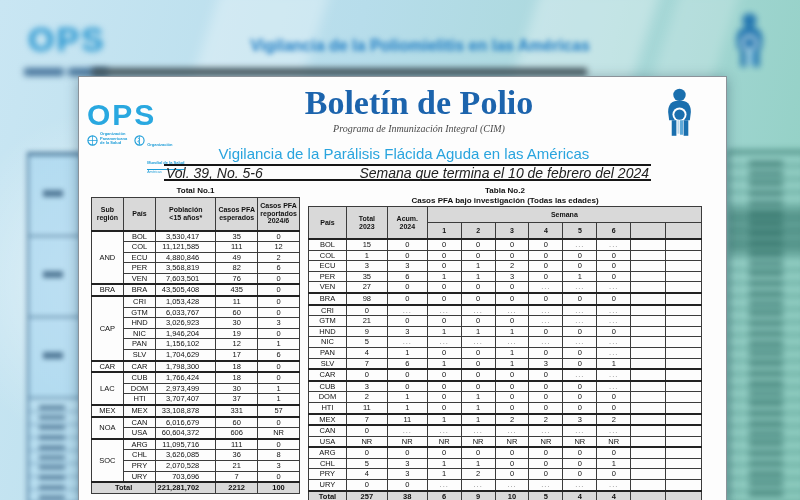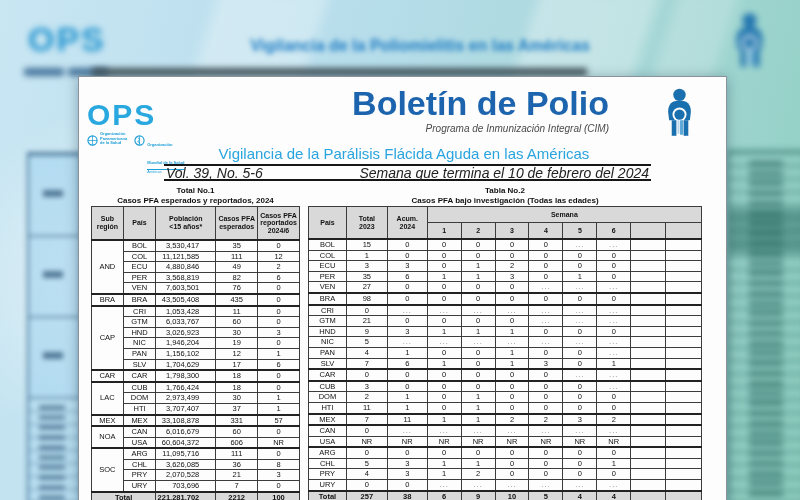--- a/index.html
+++ b/index.html
@@ -40,21 +40,21 @@
   
   .page{position:absolute;left:78px;top:76px;width:647px;height:424px;background:#fdfdfd;
         border:1px solid #8b9299;box-shadow:0 2px 12px rgba(30,60,80,.4);overflow:hidden;}
   .ops-logo{position:absolute;left:8px;top:11px;width:130px;margin-top:12px;}
   .ops-text{font-size:30px;font-weight:800;color:#29a8e0;letter-spacing:2px;line-height:30px;}
   .ops-orgs{display:flex;gap:7px;margin-top:2px;}
   .org{display:flex;gap:2px;align-items:flex-start;}
   .org svg{flex:0 0 auto;}
   .org-txt{font-size:4px;line-height:4.6px;color:#1a9cd8;font-weight:bold;white-space:pre-line;}
   .org-reg{font-size:3.5px;color:#1a9cd8;border-top:.5px solid #1a9cd8;margin-top:1px;}
-  .main-title{position:absolute;left:150px;top:8px;width:380px;text-align:right;}
+  .main-title{position:absolute;left:150px;top:8px;width:380px;text-align:center;font-family:Liberation Serif, serif;}
   .main-title h1{margin:0;font-size:34px;line-height:36px;font-weight:bold;color:#1c64ad;}
   .subtitle{font-size:10px;font-style:italic;color:#4a4a4a;margin-top:2px;}
   .child-icon{position:absolute;left:586px;top:11px;width:29px;height:50px;}
   .surv-title{position:absolute;left:45px;top:68px;width:560px;text-align:center;
               font-size:15px;font-weight:normal;color:#29a4de;}
   .rule-wrap{position:absolute;left:85px;top:87px;width:487px;}
   .rule{height:2px;background:#161616;}
   .vol-row{display:flex;justify-content:space-between;font-size:14px;font-style:italic;
            color:#222;padding:1px 2px;height:11px;align-items:center;}
   
@@ -168,21 +168,20 @@
         <span>Vol. 39, No. 5-6</span>
         <span>Semana que termina el 10 de febrero del 2024</span>
       </div>
       <div class="rule"></div>
     </div>
 
     <div class="tables">
 
       <div class="twrap t1">
         <div class="tbl-title">Total No.1</div>
-        <div class="tbl-title">Casos PFA esperados y reportados, 2024</div>
         <table>
           <colgroup>
               <col style="width:32px">
               <col style="width:33px">
               <col style="width:60px">
               <col style="width:42px">
               <col style="width:42px">
             </colgroup>
           <thead>
             <tr>

